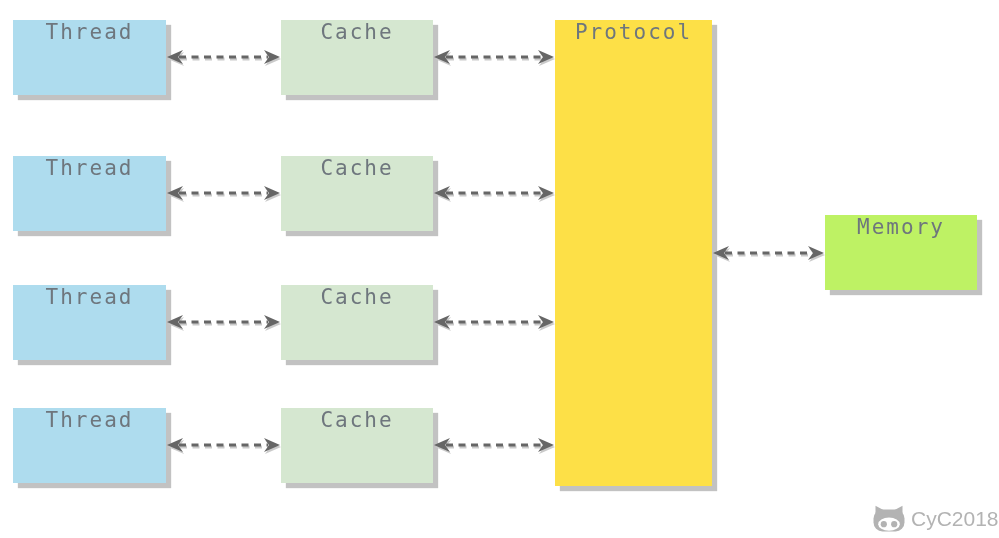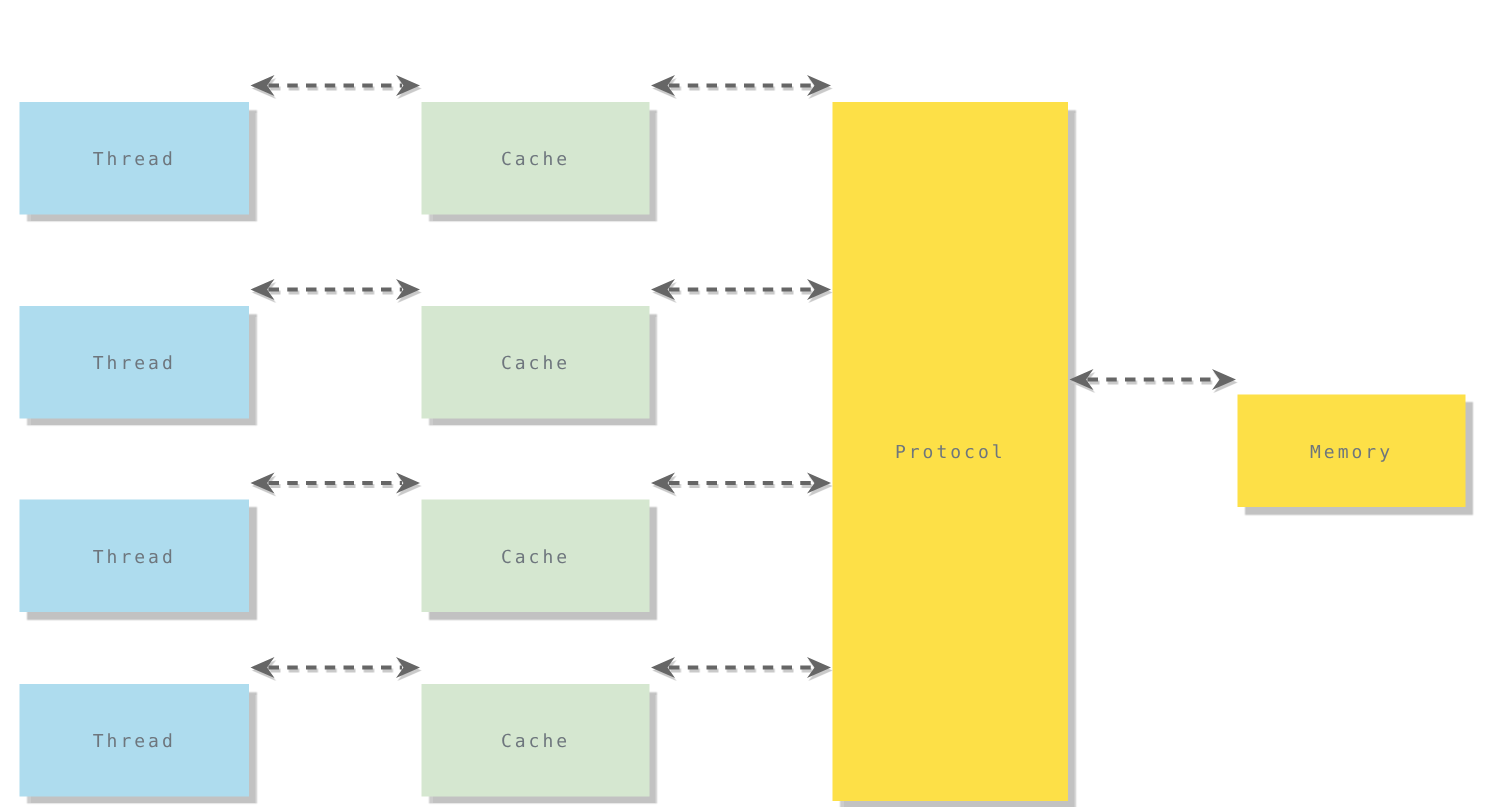--- a/index.html
+++ b/index.html
@@ -11,28 +11,27 @@
     position: relative;
     width: 999px;
     height: 538px;
     background: var(--background, #ffffff);
     overflow: hidden;
     font-family: "DejaVu Sans Mono", monospace;
   }
   .box {
     position: absolute;
     display: flex;
-    align-items: center;
+    align-items: flex-start;
     justify-content: center;
-    font-size: 12px;
+    font-size: 21px;
     letter-spacing: 2px;
     color: var(--label-text, #6e767d);
     box-shadow: 5px 5px 1px var(--box-shadow, #c2c2c2);
     box-sizing: border-box;
-    margin-top: 48px;
   }
   .thread-1 { left: 13px;  top: 20px;  width: 153px; height: 75px; }
   .thread-2 { left: 13px;  top: 156px; width: 153px; height: 75px; }
   .thread-3 { left: 13px;  top: 285px; width: 153px; height: 75px; }
   .thread-4 { left: 13px;  top: 408px; width: 153px; height: 75px; }
   .cache-1  { left: 281px; top: 20px;  width: 152px; height: 75px; }
   .cache-2  { left: 281px; top: 156px; width: 152px; height: 75px; }
   .cache-3  { left: 281px; top: 285px; width: 152px; height: 75px; }
   .cache-4  { left: 281px; top: 408px; width: 152px; height: 75px; }
   .protocol { left: 555px; top: 20px;  width: 157px; height: 466px; }
@@ -97,21 +96,21 @@
     <span>Cache</span>
   </div>
   <div class="box cache-4" style="background-color: rgb(213, 231, 208);">
     <span>Cache</span>
   </div>
 
   <div class="box protocol" style="background-color: #fde047;">
     <span>Protocol</span>
   </div>
 
-  <div class="box memory" style="background-color: #fde047;">
+  <div class="box memory" style="background-color: #bef264;">
     <span>Memory</span>
   </div>
 
   <div class="arrow arr-tc-1">
       <svg width="115" height="24" viewBox="0 0 115 24">
         <line x1="13" y1="12" x2="102" y2="12" stroke="#666666" stroke-width="2.8" stroke-dasharray="7 5.5"></line>
         <polygon points="1,12 17,5 12,12 17,19" fill="#666666"></polygon>
         <polygon points="114,12 98,5 103,12 98,19" fill="#666666"></polygon>
       </svg>
     </div>
@@ -165,14 +164,29 @@
       </svg>
     </div>
   <div class="arrow arr-pm">
       <svg width="113" height="24" viewBox="0 0 113 24">
         <line x1="13" y1="12" x2="100" y2="12" stroke="#666666" stroke-width="2.8" stroke-dasharray="7 5.5"></line>
         <polygon points="1,12 17,5 12,12 17,19" fill="#666666"></polygon>
         <polygon points="112,12 96,5 101,12 96,19" fill="#666666"></polygon>
       </svg>
     </div>
 
+  <div class="watermark">
+    <svg width="32" height="27" viewBox="0 0 32 27">
+      <g class="wm-fill" fill="#b3b3b3">
+        <polygon points="2.5,9.5 2.5,0.8 11.5,5.6"></polygon>
+        <polygon points="29.5,9.5 29.5,0.8 20.5,5.6"></polygon>
+        <rect x="0.5" y="4.5" width="31" height="22" rx="9"></rect>
+      </g>
+      <ellipse cx="16" cy="19.2" rx="10.8" ry="6.6" fill="#ffffff"></ellipse>
+      <g class="wm-fill" fill="#b3b3b3">
+        <circle cx="10.8" cy="19.2" r="3.1"></circle>
+        <circle cx="21.2" cy="19.2" r="3.1"></circle>
+      </g>
+    </svg>
+    <span>CyC2018</span>
+  </div>
 
 </div>
 
 </body></html>

